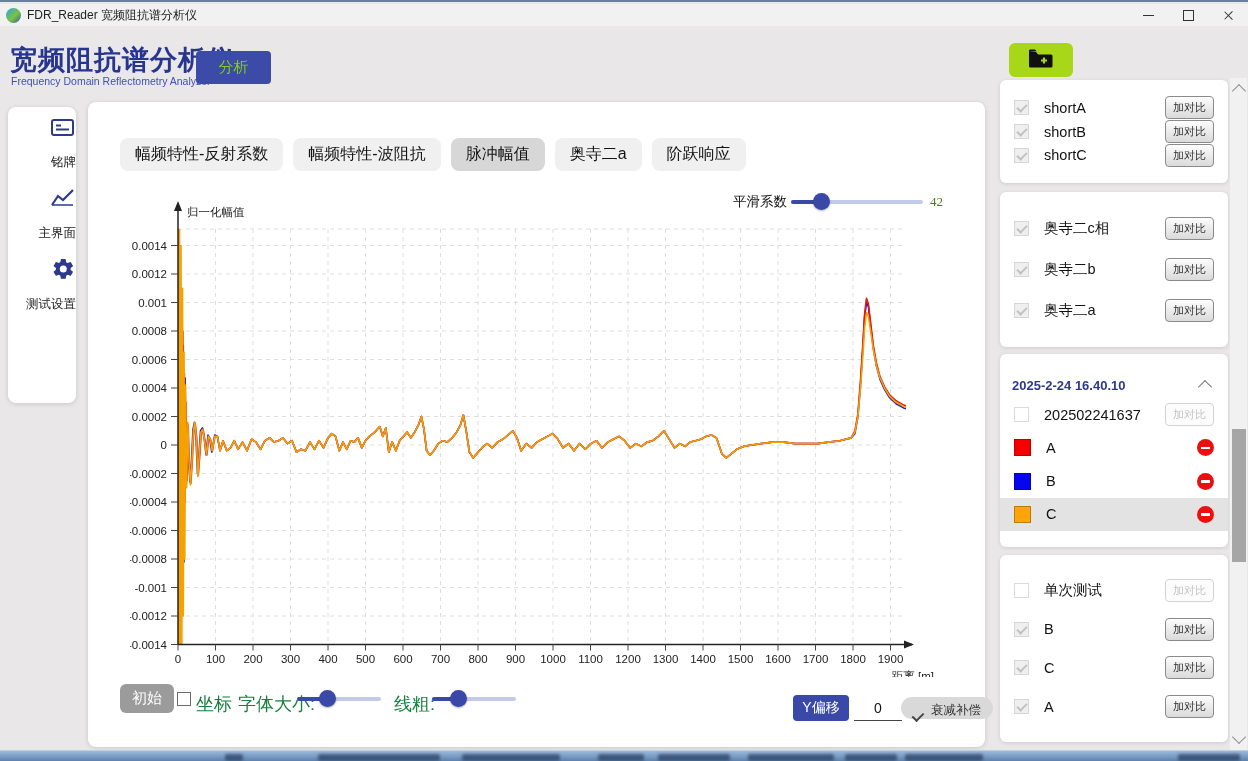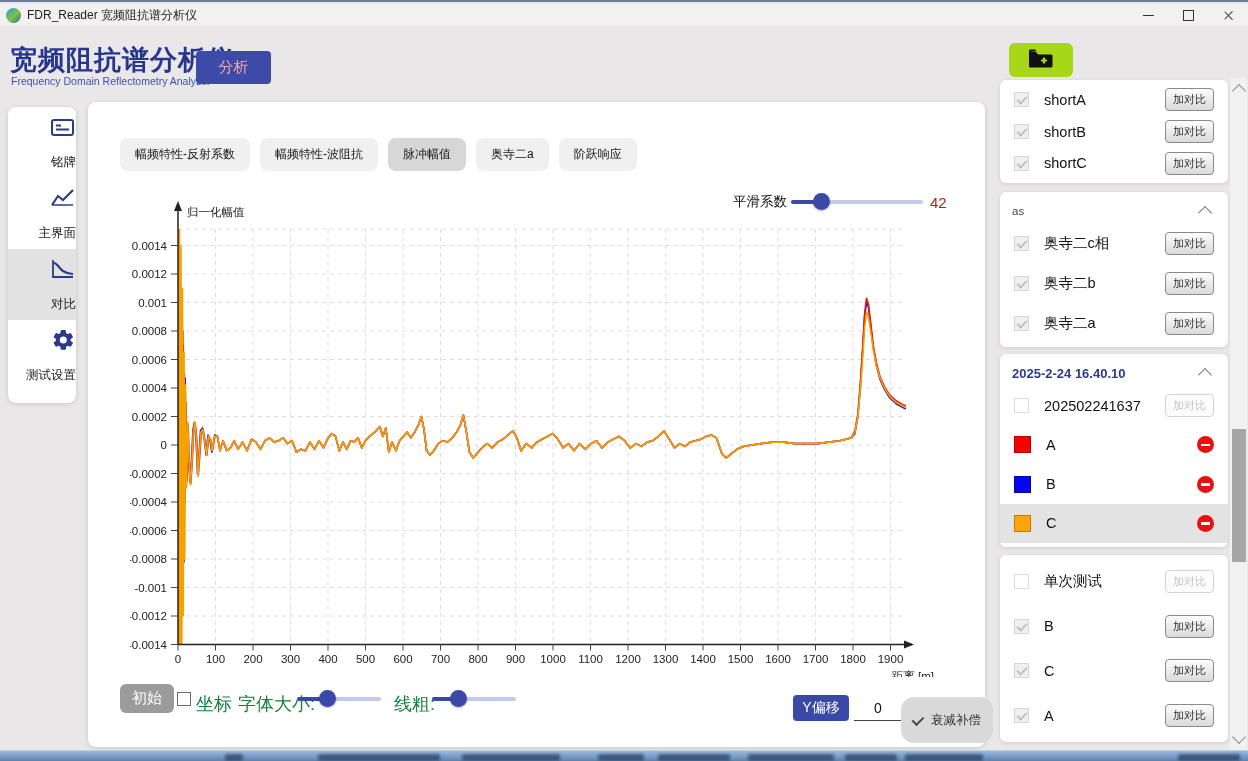--- a/index.html
+++ b/index.html
@@ -15,54 +15,54 @@
   .glyph-min{width:11px;height:1px;background:#333;}
   .glyph-max{width:9px;height:9px;border:1px solid #333;}
   .glyph-close{position:relative;width:11px;height:11px;}
   .glyph-close::before,.glyph-close::after{content:"";position:absolute;left:5px;top:0;width:1.4px;height:11px;background:#333;}
   .glyph-close::before{transform:rotate(45deg);}
   .glyph-close::after{transform:rotate(-45deg);}
 
   
   .apptitle{position:absolute;left:10px;top:40px;font-size:27px;font-weight:bold;color:#27358f;letter-spacing:1px;}
   .appsub{position:absolute;left:11px;top:73px;font-size:10.5px;color:#3f51b5;}
-  .btn-analyze{position:absolute;left:196px;top:49px;width:75px;height:33px;background:#3c4aa8;color:#fca5a5;border:none;border-radius:4px;font-size:15px;cursor:pointer;}
+  .btn-analyze{position:absolute;left:196px;top:49px;width:75px;height:33px;background:#3c4aa8;color:#84cc16;border:none;border-radius:4px;font-size:15px;cursor:pointer;}
   .btn-import{position:absolute;left:1009px;top:41px;width:64px;height:34px;background:#a8d618;border:none;border-radius:6px;display:flex;align-items:center;justify-content:center;cursor:pointer;}
 
   
   .sidebar{position:absolute;left:8px;top:105px;width:68px;height:296px;background:#fff;border-radius:8px;box-shadow:0 1px 5px rgba(0,0,0,.14);overflow:hidden;}
   .side-item{height:71px;display:flex;flex-direction:column;align-items:flex-end;justify-content:center;gap:11px;cursor:pointer;}
   .side-item.active{background:#e2e2e2;}
   .side-item .lbl{font-size:12.5px;color:#222;}
 
   
   .maincard{position:absolute;left:88px;top:100px;width:897px;height:645px;background:#fff;border-radius:8px;box-shadow:0 1px 5px rgba(0,0,0,.14);}
   .tabs{position:absolute;left:120px;top:136px;display:flex;gap:10px;}
-  .tab{height:33px;padding:0 15px;border-radius:8px;background:#f0f0f0;display:flex;align-items:center;font-size:12px;color:#141414;cursor:pointer;white-space:nowrap;}
+  .tab{height:33px;padding:0 15px;border-radius:8px;background:#f0f0f0;display:flex;align-items:center;font-size:16px;color:#141414;cursor:pointer;white-space:nowrap;}
   .tab.active{background:#d7d7d7;}
 
   
   .slider{position:absolute;height:18px;cursor:pointer;}
   .slider .track{position:absolute;left:0;right:0;top:7px;height:4px;border-radius:2px;background:#c3c9ea;}
   .slider .fill{height:100%;border-radius:2px;background:#3a49a8;}
   .slider .thumb{position:absolute;top:0;width:17px;height:17px;border-radius:50%;background:#3a49a8;box-shadow:0 1px 2px rgba(0,0,0,.3);}
   .sm-label{position:absolute;left:733px;top:191px;font-size:13.5px;color:#111;}
-  .sm-value{position:absolute;left:930px;top:192px;font-size:15px;color:#b91c1c;}
+  .sm-value{position:absolute;left:930px;top:192px;font-size:13px;color:#4d7c0f;font-family:Liberation Serif, serif;}
 
   
   .btn-reset{position:absolute;left:120px;top:682px;padding:5px 12px;background:#9b9b9b;color:#fff;border:none;border-radius:6px;font-size:15px;cursor:pointer;}
   .chk{position:absolute;width:14px;height:14px;border:1.5px solid #6b6b6b;background:#fff;box-sizing:border-box;cursor:pointer;}
   .ctl-label{position:absolute;font-size:18px;color:#15803d;}
   .btn-yoffset{position:absolute;left:793px;top:693px;width:56px;height:26px;background:#3a49a8;color:#fff;border:none;border-radius:4px;font-size:14px;cursor:pointer;}
   .inp-yoffset{position:absolute;left:854px;top:694px;width:44px;height:22px;border:none;border-bottom:1.5px solid #444;background:transparent;text-align:center;font-size:14px;color:#111;}
-  .chip{position:absolute;left:901px;top:695px;height:22px;border-radius:13px;background:#d9d9d9;display:flex;align-items:center;gap:7px;padding:12px 12px;font-size:12.5px;color:#333;cursor:pointer;}
+  .chip{position:absolute;left:901px;top:695px;height:22px;border-radius:13px;background:#d9d9d9;display:flex;align-items:flex-end;gap:7px;padding:0 12px;font-size:12.5px;color:#333;cursor:pointer;}
   .checkmark{width:9px;height:4.5px;border-left:2px solid #444;border-bottom:2px solid #444;transform:rotate(-45deg) translateY(-1px);}
 
   
-  .pcard{position:absolute;left:1000px;width:228px;background:#fff;border-radius:6px;box-shadow:0 1px 4px rgba(0,0,0,.12);box-sizing:border-box;padding:4px 8px;display:flex;flex-direction:column;}
+  .pcard{position:absolute;left:1000px;width:228px;background:#fff;border-radius:6px;box-shadow:0 1px 4px rgba(0,0,0,.12);box-sizing:border-box;padding:16px 8px;display:flex;flex-direction:column;}
   .phead{height:26px;display:flex;align-items:center;padding:2px 4px 0 4px;flex:none;}
   .phead .t{font-size:11.5px;color:#444;}
   .phead.accent .t{font-size:13px;font-weight:bold;color:#2d3a8c;}
   .phead.plain2 .t{font-size:12px;color:#333;}
   .chev{width:9px;height:9px;border-left:1.6px solid #7a7a7a;border-top:1.6px solid #7a7a7a;transform:rotate(45deg);margin-left:auto;margin-right:6px;margin-top:4px;cursor:pointer;}
   .prow{flex:1;display:flex;align-items:center;gap:15px;padding:0 6px;min-height:0;}
   .prow.selected{background:#e3e3e3;margin:0 -8px;padding:0 14px;}
   .prow .nm{font-size:14.5px;color:#111;}
   .cbx{width:15px;height:15px;box-sizing:border-box;border:1.5px solid #dcdcdc;background:#fff;position:relative;flex:none;cursor:pointer;}
   .cbx.gchecked{background:#efefef;border-color:#d6d6d6;}
@@ -128,27 +128,20 @@
             <path d="M7 14.5 h13"></path>
           </svg></span>
         <span class="lbl">铭牌</span>
       </div>
       <div class="side-item">
         <span><svg width="27" height="24" viewBox="0 0 27 24" fill="none" stroke="#2d3a8c" stroke-width="2.2">
             <path d="M3 19 L9 10 L14 14 L24 4"></path>
             <path d="M3 19 h21" stroke-width="1.6"></path>
           </svg></span>
         <span class="lbl">主界面</span>
-      </div>
-      <div class="side-item active">
-        <span><svg width="27" height="24" viewBox="0 0 27 24" fill="none" stroke="#2d3a8c" stroke-width="2.2">
-            <path d="M4 3 V20 H24" stroke-width="1.8"></path>
-            <path d="M5 6 C10 6 9 16 24 17"></path>
-          </svg></span>
-        <span class="lbl">对比</span>
       </div>
       <div class="side-item">
         <span><svg width="25" height="24" viewBox="0 0 24 24">
             <path fill="#2d3a8c" d="M19.14 12.94a7.5 7.5 0 0 0 0-1.88l2.11-1.65a.5.5 0 0 0 .12-.64l-2-3.46a.5.5 0 0 0-.61-.22l-2.49 1a7.3 7.3 0 0 0-1.62-.94l-.38-2.65A.49.49 0 0 0 13.78 2h-4a.49.49 0 0 0-.49.42l-.38 2.65a7.3 7.3 0 0 0-1.62.94l-2.49-1a.5.5 0 0 0-.61.22l-2 3.46a.5.5 0 0 0 .12.64l2.11 1.65a7.5 7.5 0 0 0 0 1.88l-2.11 1.65a.5.5 0 0 0-.12.64l2 3.46a.5.5 0 0 0 .61.22l2.49-1c.5.38 1.04.7 1.62.94l.38 2.65a.49.49 0 0 0 .49.42h4a.49.49 0 0 0 .49-.42l.38-2.65a7.3 7.3 0 0 0 1.62-.94l2.49 1a.5.5 0 0 0 .61-.22l2-3.46a.5.5 0 0 0-.12-.64ZM11.78 15.5a3.5 3.5 0 1 1 3.5-3.5 3.5 3.5 0 0 1-3.5 3.5Z"></path>
           </svg></span>
         <span class="lbl">测试设置</span>
       </div>
     </div>
 
   <div class="maincard"></div>
@@ -328,24 +321,20 @@
           <span class="nm">shortB</span>
           <button class="btn-addcmp">加对比</button>
         </div>
         <div class="prow">
           <div class="cbx gchecked"></div>
           <span class="nm">shortC</span>
           <button class="btn-addcmp">加对比</button>
         </div>
       </div>
       <div class="pcard" style="top: 190px; height: 155px;">
-        <div class="phead plain">
-          <span class="t">as</span>
-          <div class="chev"></div>
-        </div>
         <div class="prow">
           <div class="cbx gchecked"></div>
           <span class="nm">奥寺二c相</span>
           <button class="btn-addcmp">加对比</button>
         </div>
         <div class="prow">
           <div class="cbx gchecked"></div>
           <span class="nm">奥寺二b</span>
           <button class="btn-addcmp">加对比</button>
         </div>

